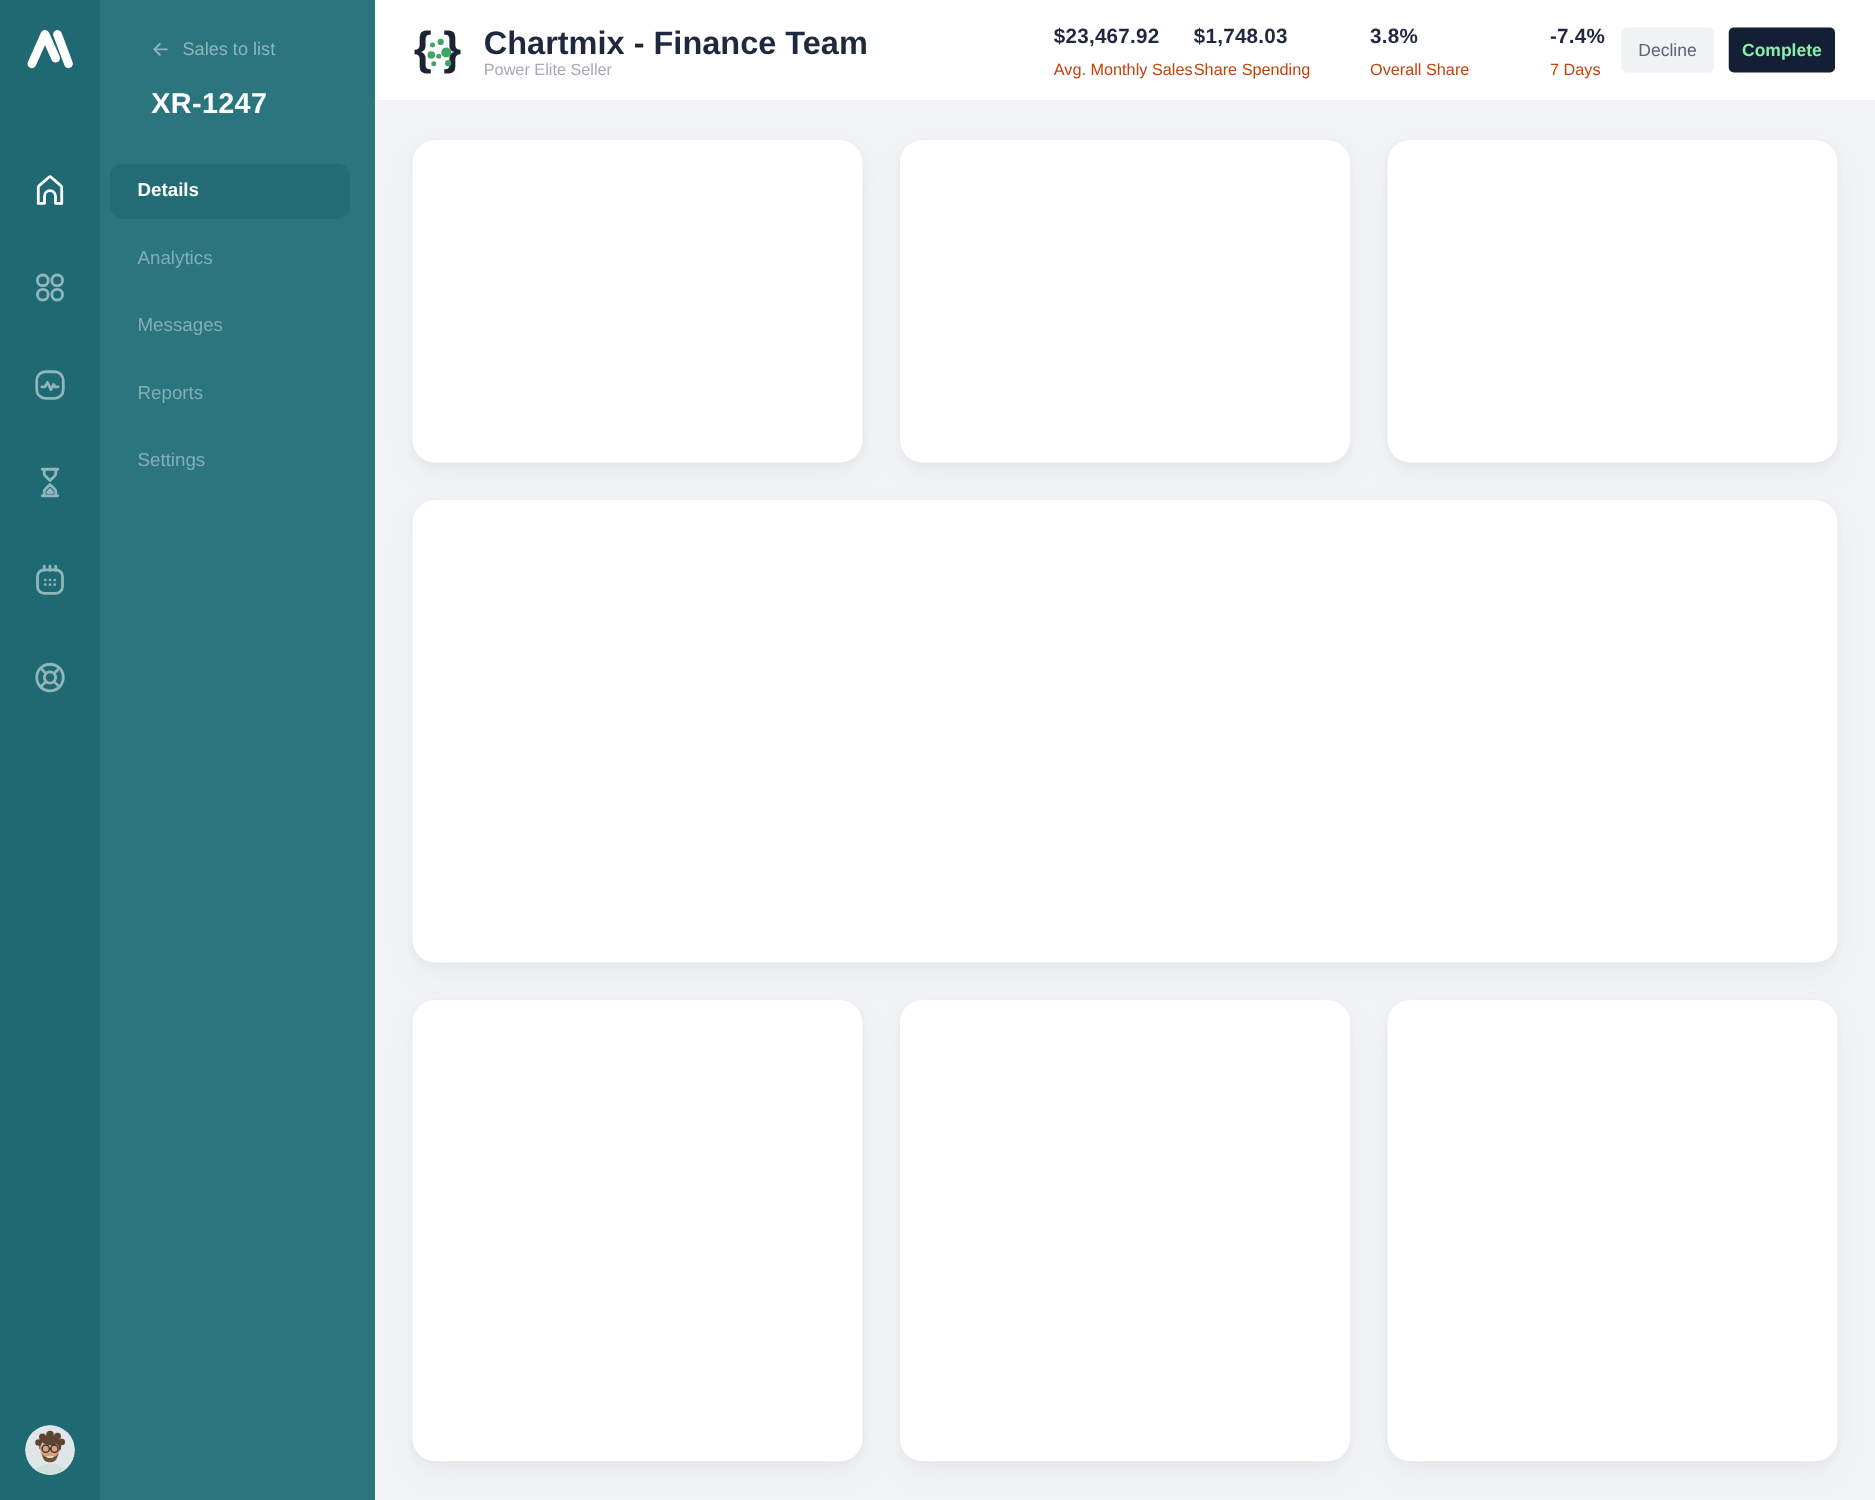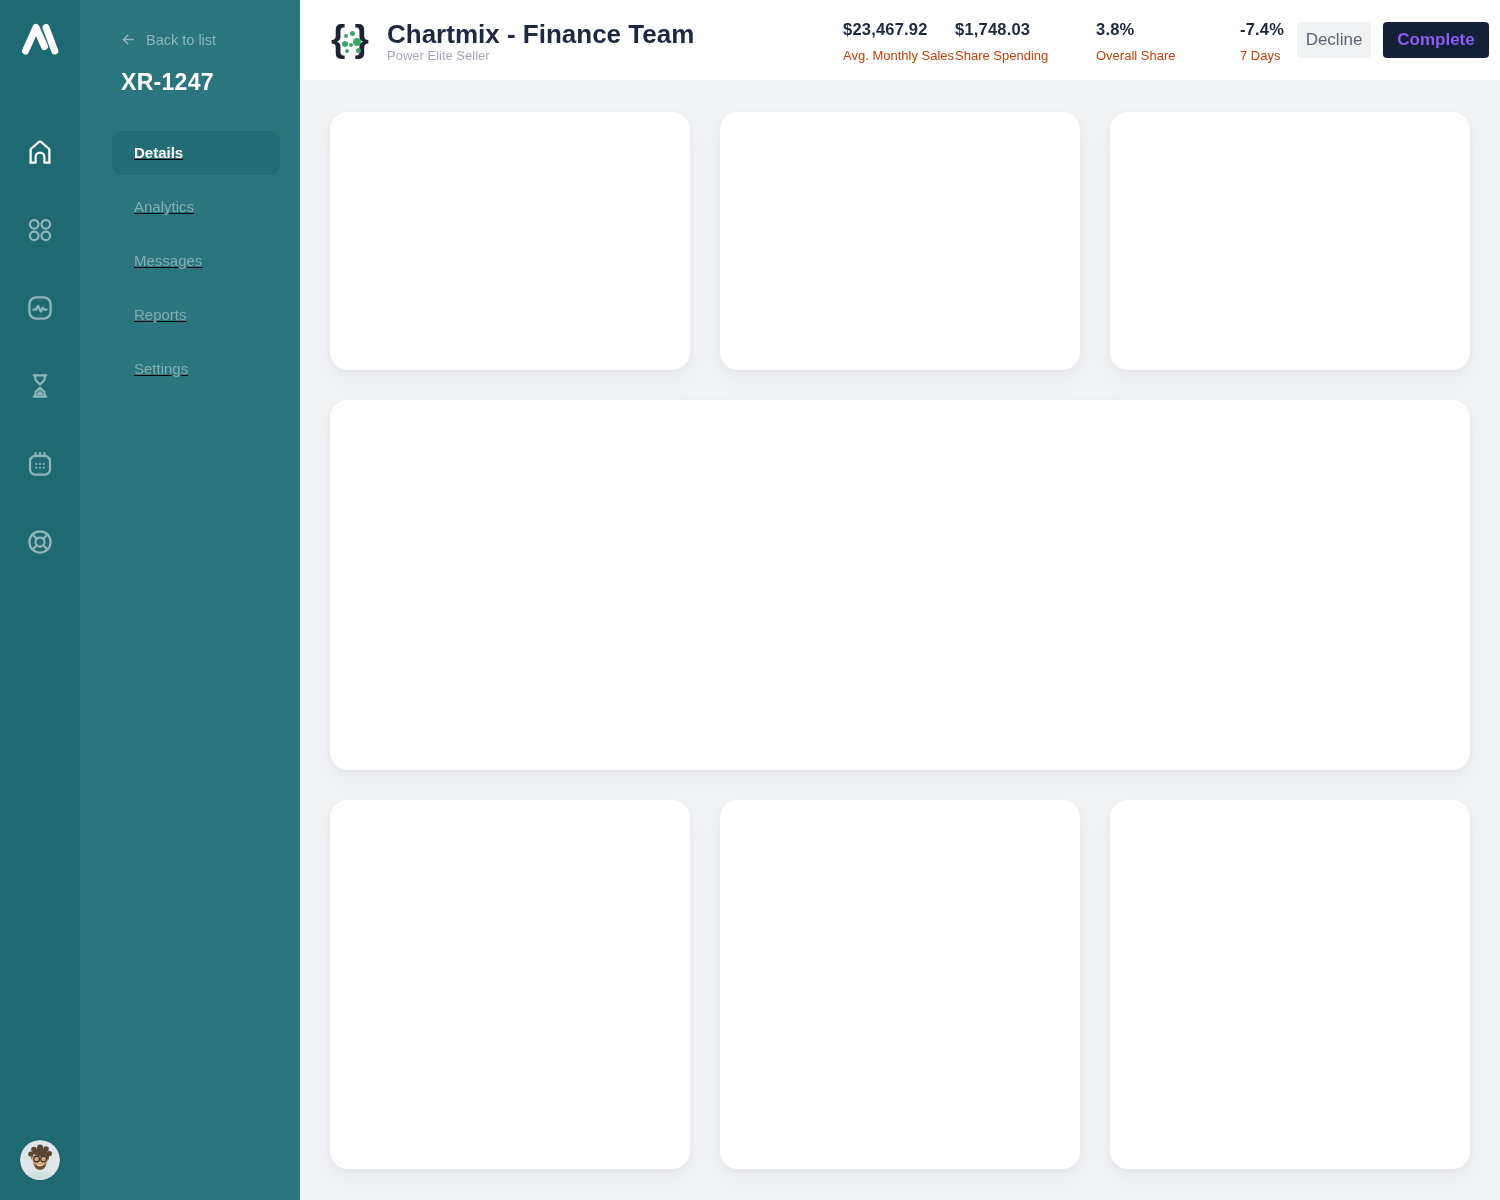--- a/index.html
+++ b/index.html
@@ -37,21 +37,21 @@
   .back-link {
     position: absolute; top: 31px; left: 40px;
     display: flex; align-items: center; gap: 9px;
     color: #8FB6BB; font-size: 14.5px; cursor: pointer;
   }
   .back-link svg { width: 17px; height: 17px; }
   .record-title {
     position: absolute; top: 69px; left: 41px;
     color: #FFFFFF; font-size: 23px; font-weight: 700; letter-spacing: .3px;
   }
-  .side-nav { position: absolute; top: 131px; left: 32px; right: 20px; text-decoration: underline; }
+  .side-nav { position: absolute; top: 131px; left: 8px; right: 20px; }
   .side-item {
     height: 44px; line-height: 44px; padding-left: 22px; margin-bottom: 10px;
     border-radius: 10px; color: #84AEB4; font-size: 15px; cursor: pointer;
   }
   .side-item.active { background: #236C75; color: #FFFFFF; font-weight: 700; }
 
   
   .header {
     position: absolute; left: 300px; top: 0; width: 1200px; height: 80px;
     background: #FFFFFF; z-index: 1;
@@ -65,24 +65,24 @@
   .hdr-title { position: absolute; left: 87px; top: 19px; font-size: 26px; font-weight: 700; color: #1E2940; }
   .hdr-subtitle { position: absolute; left: 87px; top: 48px; font-size: 13px; color: #A3AAB6; }
 
   .stat { position: absolute; top: 20px; }
   .stat-value { font-size: 16.5px; font-weight: 700; color: #1E2940; letter-spacing: .2px; }
   .stat-label { margin-top: 9px; font-size: 13px; color: #c2410c; }
   .stat-1 { left: 543px; } .stat-2 { left: 655px; } .stat-3 { left: 796px; } .stat-4 { left: 916px; margin-left: 24px; }
 
   .btn {
     position: absolute; top: 22px; height: 36px; border: none; border-radius: 4px;
-    font-family: "Liberation Sans", sans-serif; font-size: 17px; cursor: pointer;
+    font-family: "Liberation Sans", sans-serif; font-size: 14px; cursor: pointer;
   }
   .btn-decline { left: 997px; width: 74px; background: #F1F2F4; color: #5B6472; }
-  .btn-complete { left: 1083px; width: 106px; background: #141E34; color: #8b5cf6; font-weight: 600; }
+  .btn-complete { left: 1083px; width: 85px; background: #141E34; color: #86efac; font-weight: 600; }
 
   
   .content {
     position: absolute; left: 300px; top: 80px; width: 1200px; height: 1120px;
     background: #F2F3F5; padding: 32px 30px;
   }
   .card-row { display: flex; gap: 30px; }
   .card {
     background: #FFFFFF; border-radius: 18px;
     box-shadow: 0 10px 24px rgba(60,70,90,0.05), 0 2px 6px rgba(60,70,90,0.04);
@@ -182,21 +182,21 @@
     </svg>
   </div>
 </aside>
 
 <aside class="sidebar">
   <div class="back-link">
     <svg viewBox="0 0 24 24" fill="none" stroke="currentColor" stroke-width="2.2" stroke-linecap="round" stroke-linejoin="round">
       <path d="M19 12H5"></path>
         <path d="m11 18-6-6 6-6"></path>
     </svg>
-    <span>Back to list</span>
+    <span>Sales to list</span>
   </div>
 
   <div class="record-title">XR-1247</div>
 
   <nav class="side-nav">
     <div class="side-item active">
       <span>Details</span>
     </div>
     <div class="side-item">
       <span>Analytics</span>

